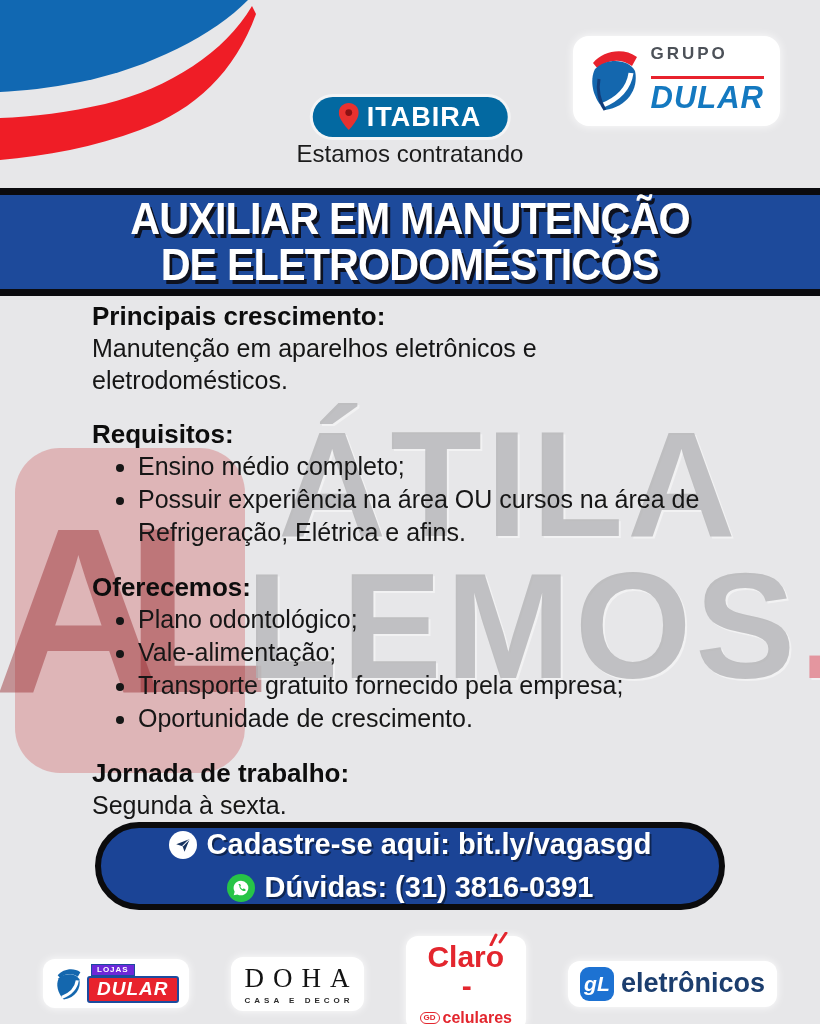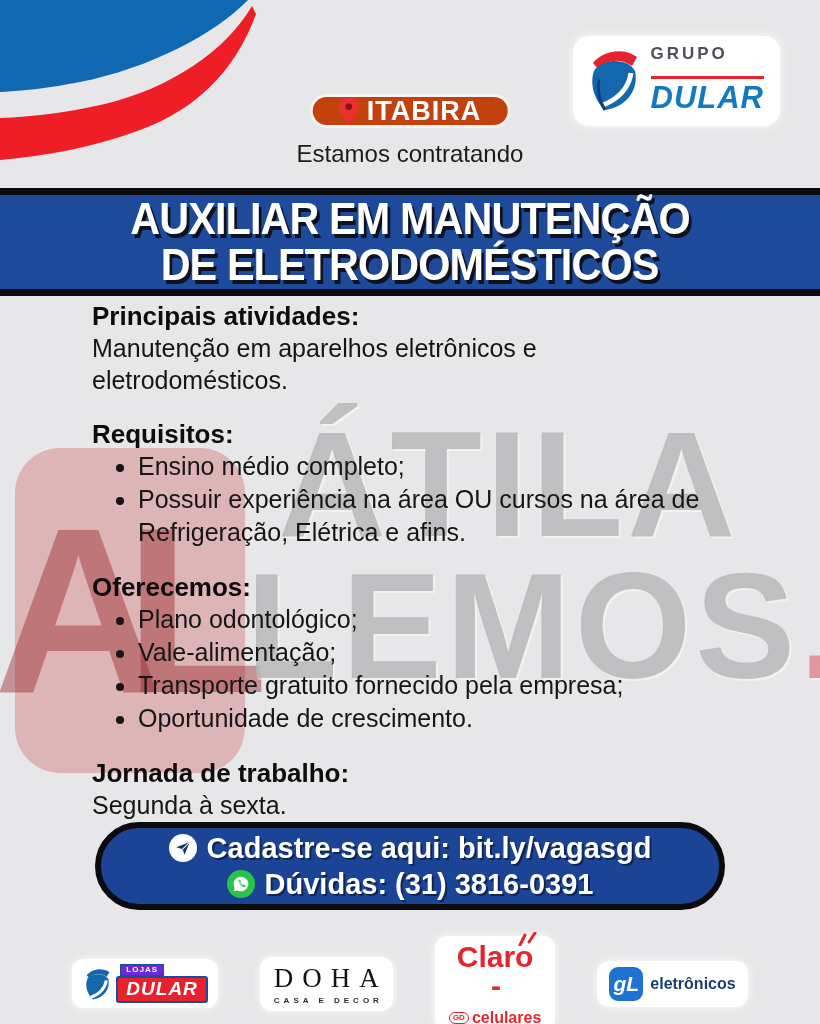--- a/index.html
+++ b/index.html
@@ -12,21 +12,21 @@
   
   .brand{position:absolute;right:40px;top:36px;z-index:3;display:flex;align-items:center;gap:10px;
          background:#fff;border-radius:16px;padding:8px 16px 10px 12px;box-shadow:0 0 10px rgba(255,255,255,.9);}
   .brand-text{display:flex;flex-direction:column;}
   .brand-group{font-size:17px;font-weight:bold;letter-spacing:3px;color:#4c5158;
                border-bottom:3px solid #e8222d;padding-bottom:12px;}
   .brand-name{font-size:31px;font-weight:bold;font-style:italic;color:#1479c0;letter-spacing:1px;margin-top:1px;}
 
   
   .loc-pill{position:absolute;left:50%;top:97px;transform:translateX(-50%);z-index:3;
-            background:#c2410c;border-radius:22px;height:28px;padding:0 26px;display:flex;align-items:center;gap:8px;
+            background:#0369a1;border-radius:22px;height:40px;padding:0 26px;display:flex;align-items:center;gap:8px;
             box-shadow:0 0 0 3px rgba(255,255,255,.55);text-align:center;}
   .loc-pill span{color:#fff;font-weight:bold;font-size:27px;letter-spacing:1px;}
   .subtitle{position:absolute;left:0;right:0;top:140px;text-align:center;font-size:24px;color:#1b1b1b;z-index:3;}
 
   
   .banner{position:absolute;left:0;top:188px;width:820px;height:108px;background:#1d4a9b;
           border-top:7px solid #0b0b0f;border-bottom:7px solid #0b0b0f;box-sizing:border-box;
           display:flex;flex-direction:column;align-items:center;justify-content:center;z-index:3;
           box-shadow:inset 0 2px 0 #3a6cc0, inset 0 -2px 0 #123succ;}
   .banner div{color:#fff;font-size:45px;font-weight:bold;letter-spacing:-1px;line-height:46px;
@@ -48,21 +48,21 @@
   .content section{margin-top:22px;}
   .content section:first-child{margin-top:0;}
   .content h3{margin:0;font-size:26px;line-height:32px;font-weight:bold;color:#0d0d0d;}
   .content p{margin:0;font-size:25px;line-height:32px;color:#161616;max-width:580px;}
   .content ul{margin:0;padding:0 0 0 46px;max-width:600px;}
   .content li{font-size:25px;line-height:33px;color:#161616;}
 
   
   .cta{position:absolute;left:95px;top:822px;width:630px;height:88px;box-sizing:border-box;
        background:#1b4496;border:6px solid #0b0b0d;border-radius:46px;z-index:3;
-       display:flex;flex-direction:column;align-items:center;justify-content:center;gap:3px;}
+       display:flex;flex-direction:column;align-items:center;gap:10px;}
   .cta-row{display:flex;align-items:center;gap:10px;color:#fff;font-weight:bold;font-size:29px;
            text-shadow:2px 2px 0 rgba(0,0,0,.45);white-space:nowrap;}
   .badge{width:28px;height:28px;border-radius:50%;display:flex;align-items:center;justify-content:center;flex:0 0 auto;}
   .badge.send{background:#fff;}
   .badge.wa{background:#27c447;}
 
   
   .logos{position:absolute;left:0;right:0;top:936px;display:flex;justify-content:center;align-items:center;
          gap:42px;z-index:3;}
   .halo{background:#fff;border-radius:12px;box-shadow:0 0 8px rgba(255,255,255,.95);
@@ -86,21 +86,21 @@
   .claro-dash{color:#e3262e;font-weight:bold;font-size:30px;margin-left:2px;transform:translateY(-5px);}
   .claro-spark{position:absolute;right:-4px;top:-8px;}
   .claro-sub{display:flex;align-items:center;gap:3px;margin-top:1px;}
   .claro-gd{color:#e3262e;border:1.5px solid #e3262e;border-radius:8px;font-size:8px;font-weight:bold;
             padding:0 3px;line-height:10px;}
   .claro-cel{color:#e3262e;font-size:16px;font-weight:bold;}
 
   .lg-gl{padding:6px 12px;gap:7px;}
   .gl-mark{width:34px;height:34px;background:#1d72d2;border-radius:9px;color:#fff;font-weight:bold;
            font-style:italic;font-size:21px;display:flex;align-items:center;justify-content:center;}
-  .gl-name{color:#1c3e6e;font-weight:bold;font-size:16px;letter-spacing:0;}
+  .gl-name{color:#1c3e6e;font-weight:bold;font-size:27px;letter-spacing:0;}
 </style>
 </head>
 <body>
 
 <div class="canvas">
 
   <svg class="swoosh" width="262" height="168" viewBox="0 0 262 168">
     <path d="M0,0 L248,0 C215,34 150,68 80,82 C50,88 22,91 0,92 Z" fill="#1168b2"></path>
     <path d="M252,6 C225,52 170,88 105,104 C70,112 32,117 0,118 L0,160 C45,156 95,147 140,130 C195,110 235,72 256,14 Z" fill="#ef1d26"></path>
   </svg>
@@ -134,21 +134,21 @@
   </div>
 
   <div class="wm-al">
     <span>AL</span>
   </div>
   <div class="wm-line wm1">ÁTILA</div>
   <div class="wm-line wm2"><span>LEMOS</span><span class="wm-dot">.</span></div>
 
   <div class="content">
     <section>
-      <h3>Principais atividades:</h3>
+      <h3>Principais crescimento:</h3>
       <p>Manutenção em aparelhos eletrônicos e eletrodomésticos.</p>
     </section>
     <section>
       <h3>Requisitos:</h3>
       <ul>
         <li>Ensino médio completo;</li>
         <li>Possuir experiência na área OU cursos na área de Refrigeração, Elétrica e afins.</li>
       </ul>
     </section>
     <section>

